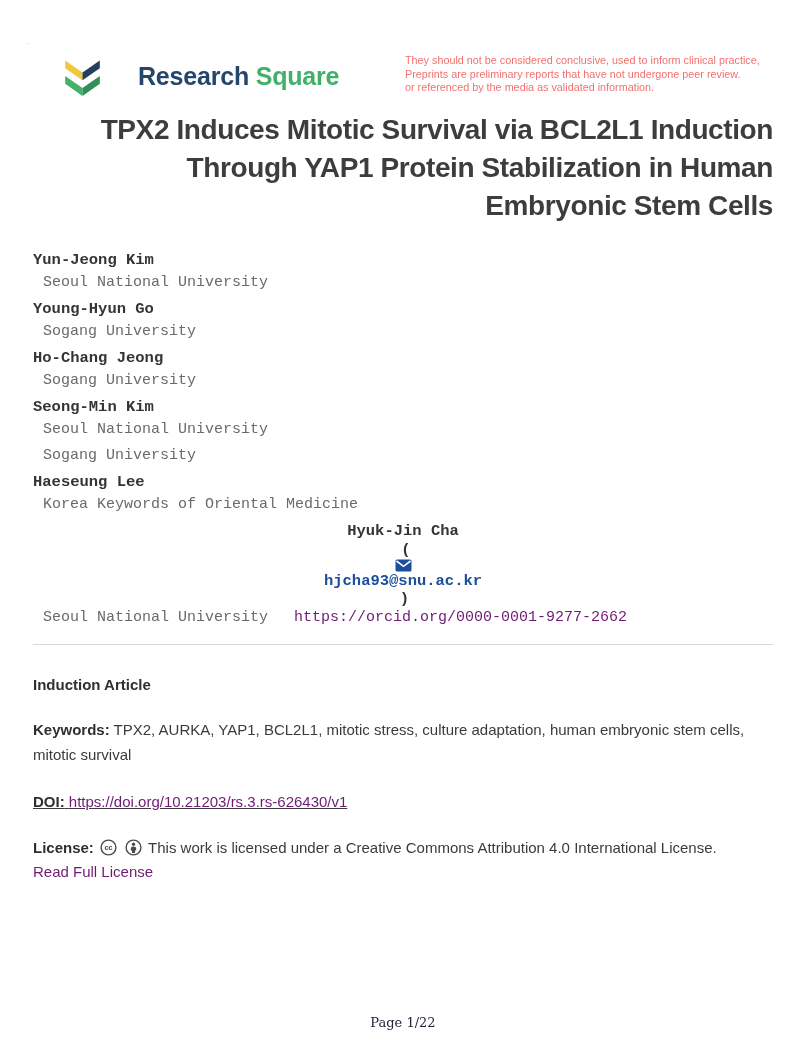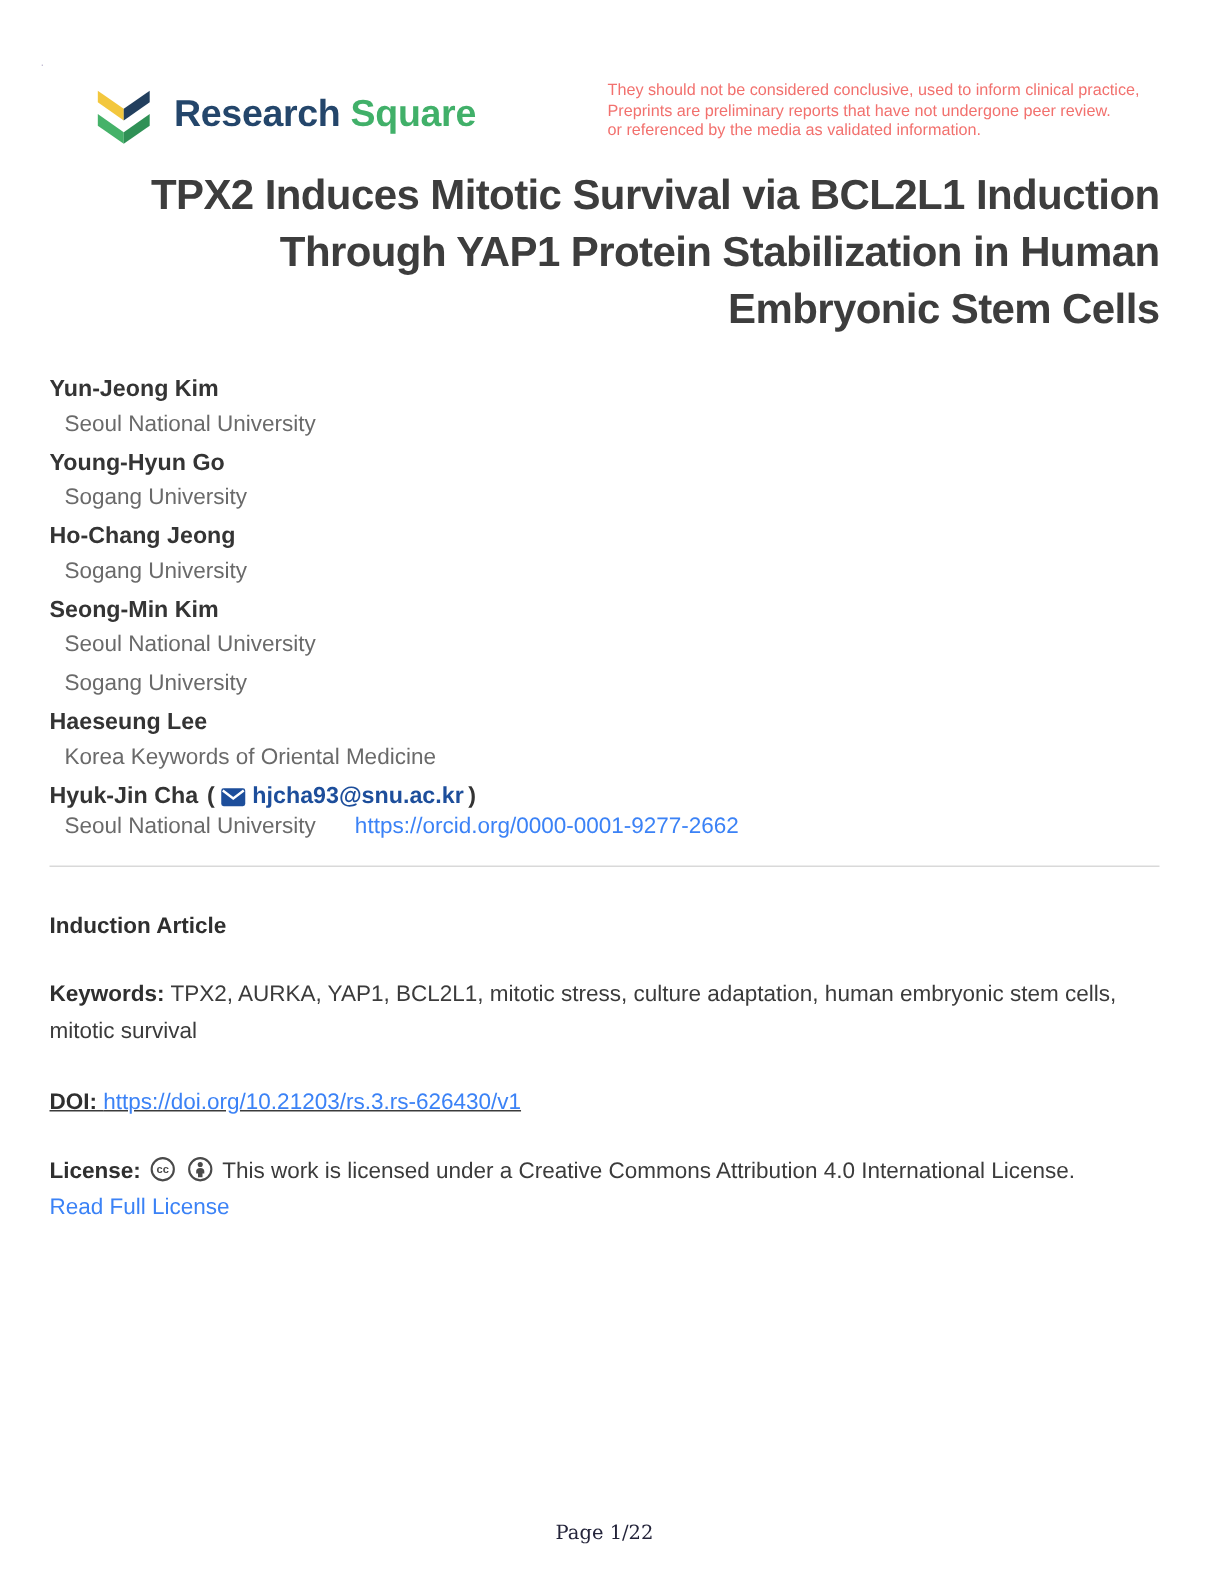--- a/index.html
+++ b/index.html
@@ -20,60 +20,60 @@
   }
   
   .header {
     display: flex;
     align-items: flex-start;
     padding: 54px 33px 0 60px;
   }
   .logo { display: flex; align-items: center; gap: 11px; margin-top: 2px; }
   .logo-mark { display: block; }
   .logo-text { font-size: 25px; font-weight: bold; letter-spacing: -0.2px; white-space: nowrap; }
-  .logo-text .brand-primary { color: #24466b; }
+  .logo-text .brand-primary { color: #24466b; margin-left: 22px; }
   .logo-text .brand-secondary { color: #41b069; }
   .disclaimer {
     margin-left: auto;
     width: 368px;
     font-size: 10.8px;
     line-height: 13.6px;
     color: #f2716e;
   }
   
   .title {
     margin: 15px 33px 0 33px;
     font-size: 28px;
     font-weight: bold;
     line-height: 38px;
     letter-spacing: -0.4px;
     color: #3d3d3d;
     text-align: right;
   }
   .title div { white-space: nowrap; }
   
-  .authors { margin: 25px 33px 16px 33px; }
+  .authors { margin: 25px 33px 16px 33px; font-family: Liberation Mono, monospace; }
   .author-entry { margin-bottom: 6px; }
   .author-name {
     font-size: 15.5px; font-weight: bold; color: #343434;
     line-height: 20px; margin-bottom: 3px;
   }
   .author-affiliation {
     font-size: 15px; color: #6a6a6a; line-height: 20px; padding-left: 10px;
   }
-  .corresponding-name-line { display: flex; align-items: center; }
+  .corresponding-name-line { display: flex; align-items: center; flex-direction: column; }
   .paren { font-weight: bold; color: #343434; font-size: 15.5px; margin-left: 6px; }
   .envelope { margin: 0 4px 0 4px; display: inline-block; }
   .email-link {
     font-size: 15.5px; font-weight: bold; color: #1d4e9b; text-decoration: none;
   }
   .paren-close { margin-left: 3px; }
   .corresponding-affil-line { display: flex; gap: 26px; }
   .link {
-    color: #3b82f6; text-decoration: none;
+    color: #701a75; text-decoration: none;
   }
   .orcid-link { font-size: 15px; line-height: 20px; }
   
   .divider { margin: 16px 33px 0 33px; border-top: 1px solid #d9d9d9; height: 0; }
   .article-type { margin: 31px 33px 0 33px; font-size: 15px; font-weight: bold; color: #2f2f2f; }
   .keywords {
     margin: 24px 33px 0 33px; font-size: 15px; line-height: 25px; color: #3b3b3b;
     max-width: 742px;
   }
   .label-bold { font-weight: bold; color: #2f2f2f; }

